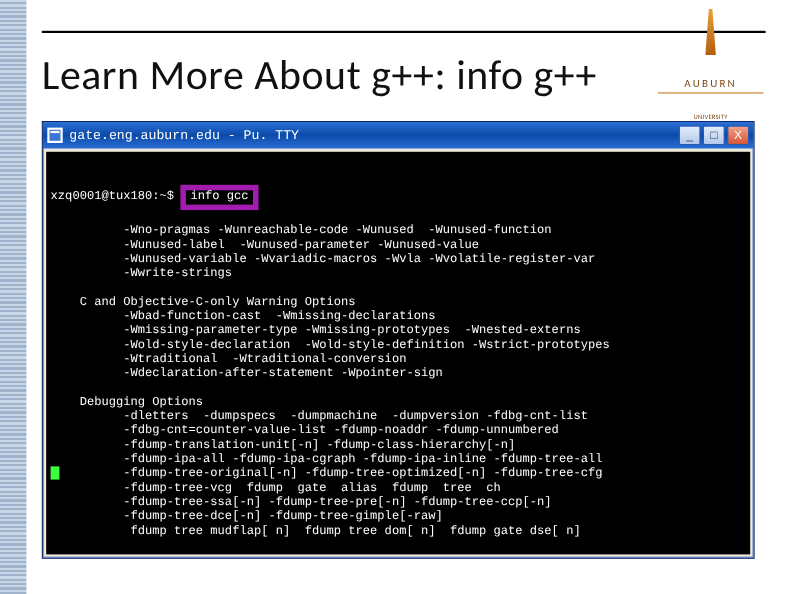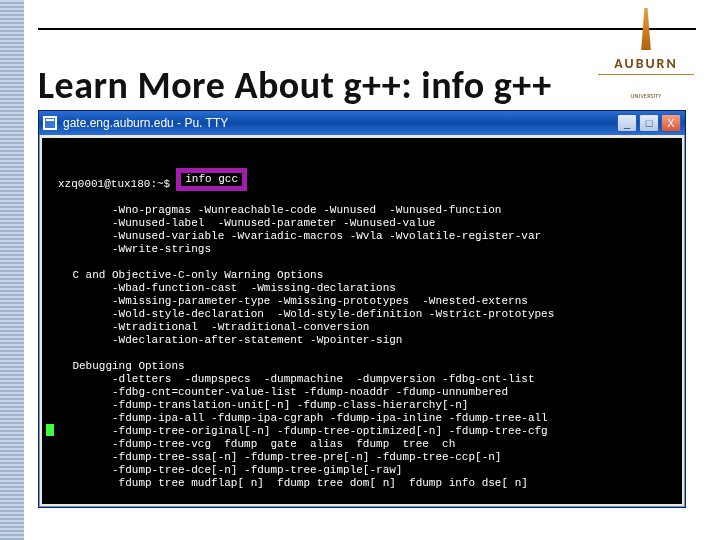--- a/index.html
+++ b/index.html
@@ -1,37 +1,37 @@
 <!DOCTYPE html>
 <html><head>
   <meta charset="utf-8">
   <style>
     * { margin: 0; padding: 0; box-sizing: border-box; }
     html, body { width: 720px; height: 540px; overflow: hidden; background: #fff; font-family: Calibri, Arial, sans-serif; }
     .slide { position: relative; width: 720px; height: 540px; background: #fff; }
     .left-stripe { position: absolute; left: 0; top: 0; width: 24px; height: 100%; background: repeating-linear-gradient(0deg, #9fb4cc 0, #9fb4cc 2px, #c8d6e5 2px, #c8d6e5 4px); }
     .top-rule { position: absolute; left: 38px; right: 24px; top: 28px; height: 2px; background: #000; }
-    .title { position: absolute; left: 38px; top: 62px; font-size: 38px; color: #111; font-weight: 700; letter-spacing: .5px; white-space: nowrap; }
+    .title { position: absolute; left: 38px; top: 46px; font-size: 38px; color: #111; font-weight: 400; letter-spacing: .5px; white-space: nowrap; }
     .logo-box { position: absolute; right: 26px; top: 8px; width: 96px; text-align: center; }
     .tower { width: 16px; height: 42px; margin: 0 auto; background: linear-gradient(#e6a13c, #b35f10); clip-path: polygon(40% 0, 60% 0, 80% 100%, 20% 100%); }
-    .logo-text { font-size: 14px; color: #7a4a12; letter-spacing: 2px; font-weight: 700; margin-top: 5px; }
+    .logo-text { font-size: 10px; color: #7a4a12; letter-spacing: 2px; font-weight: 400; margin-top: 19px; }
     .logo-sub { font-size: 6px; color: #7a4a12; letter-spacing: .2px; margin-top: 18px; line-height: 1; }
     .hr-orange { width: 100%; height: 1px; background: #c87821; margin: 2px 0; }
 
     .putty-win { position: absolute; left: 38px; top: 110px; width: 648px; height: 398px; border: 1px solid #0a246a; background: #ece9d8; box-shadow: 0 0 0 1px #7693d4 inset; }
     .titlebar { height: 24px; background: linear-gradient(#2a6fd6, #0b4aa8 50%, #2a6fd6); display: flex; align-items: center; padding: 0 4px 0 4px; gap: 6px; }
     .tb-icon { width: 14px; height: 14px; background: #fff; display: inline-block; position: relative; }
     .tb-icon::before { content: ""; position: absolute; inset: 2px; background: #3a78d6; }
     .tb-icon::after { content: ""; position: absolute; left: 3px; top: 3px; width: 8px; height: 2px; background: #fff; }
-    .tb-title { color: #fff; font-size: 12px; font-family: Liberation Sans, sans-serif; flex: 1; white-space: nowrap; overflow: hidden; }
+    .tb-title { color: #fff; font-size: 12px; font-family: Liberation Mono, monospace; flex: 1; white-space: nowrap; overflow: hidden; }
     .tb-btns { display: flex; gap: 2px; }
     .tb-btn { width: 20px; height: 18px; background: linear-gradient(#e3ecfb, #b5c9ea); border: 1px solid #2a5db0; border-radius: 2px; display: flex; align-items: center; justify-content: center; font-family: Tahoma, sans-serif; font-size: 11px; color: #2a3a60; }
     .tb-close { background: linear-gradient(#f3a089, #d55635); color: #fff; }
     .term { position: relative; margin: 3px; height: calc(100% - 30px); background: #000; color: #fff; font-family: "Courier New", monospace; font-size: 11px; line-height: 13px; padding: 4px 4px 4px 4px; white-space: pre; overflow: hidden; }
-    .prompt-line { display: flex; align-items: flex-end; gap: 0; margin-left: 12px; }
+    .prompt-line { display: flex; align-items: center; gap: 0; }
     .highlight-box { border: 5px solid #a21caf; padding: 0 4px; margin-left: 6px; }
     .cursor-block { position: absolute; left: 4px; top: 286px; width: 8px; height: 12px; background: #3dff3d; }
   </style>
 </head>
 <body>
 
 <div class="slide">
   <div class="left-stripe"></div>
   <div class="top-rule"></div>
   <div class="title">Learn More About g++: info g++</div>
@@ -76,17 +76,17 @@
 <span></span>
 <span>    Debugging Options</span>
 <span>          -dletters  -dumpspecs  -dumpmachine  -dumpversion -fdbg-cnt-list</span>
 <span>          -fdbg-cnt=counter-value-list -fdump-noaddr -fdump-unnumbered</span>
 <span>          -fdump-translation-unit[-n] -fdump-class-hierarchy[-n]</span>
 <span>          -fdump-ipa-all -fdump-ipa-cgraph -fdump-ipa-inline -fdump-tree-all</span>
 <span>          -fdump-tree-original[-n] -fdump-tree-optimized[-n] -fdump-tree-cfg</span>
 <span>          -fdump-tree-vcg  fdump  gate  alias  fdump  tree  ch</span>
 <span>          -fdump-tree-ssa[-n] -fdump-tree-pre[-n] -fdump-tree-ccp[-n]</span>
 <span>          -fdump-tree-dce[-n] -fdump-tree-gimple[-raw]</span>
-<span>           fdump tree mudflap[ n]  fdump tree dom[ n]  fdump info dse[ n]</span>
+<span>           fdump tree mudflap[ n]  fdump tree dom[ n]  fdump gate dse[ n]</span>
       <div class="cursor-block"></div>
     </div>
   </div>
 </div>
 
 </body></html>

